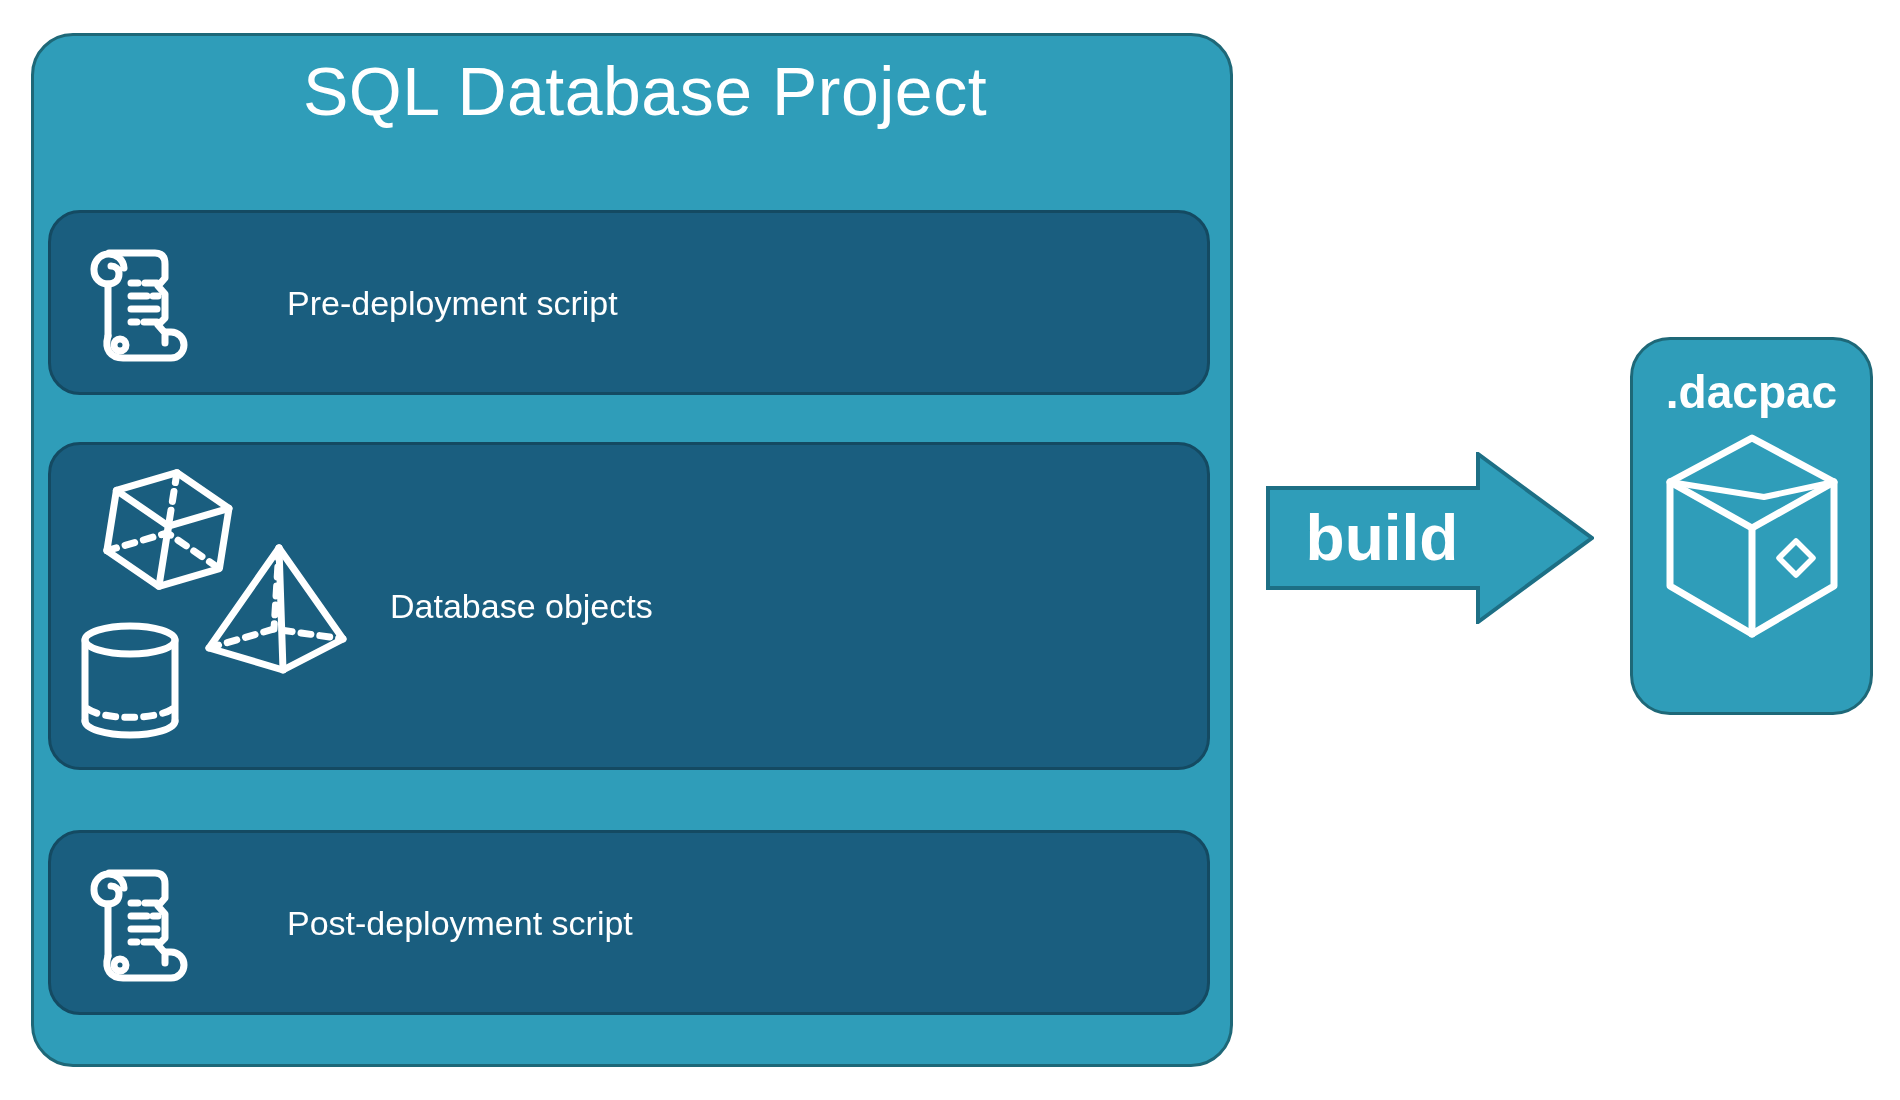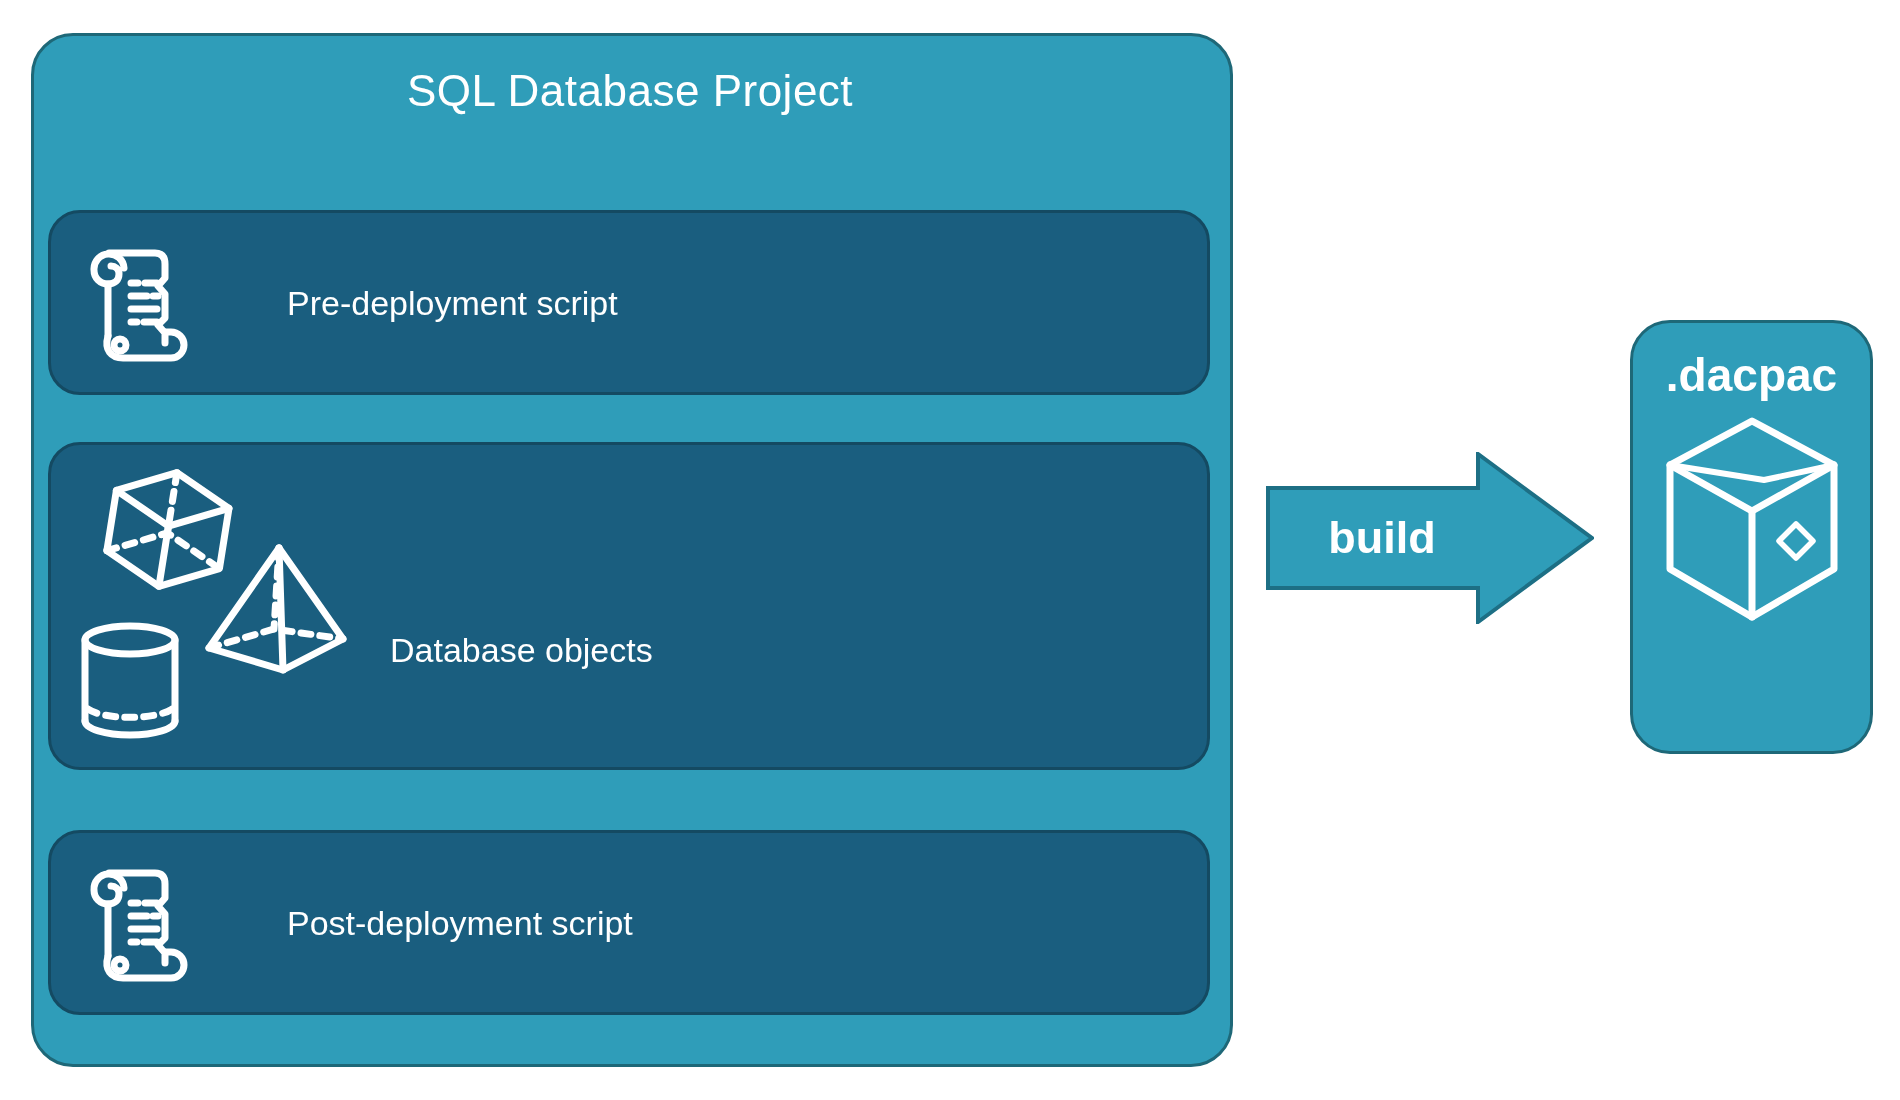--- a/index.html
+++ b/index.html
@@ -7,43 +7,43 @@
     --dark:#1A5E7F; --dark-border:#144A62; --text:#FFFFFF; --bg:#FFFFFF;
   }
   *{margin:0;padding:0;box-sizing:border-box}
   html,body{width:1900px;height:1100px;background:var(--bg);overflow:hidden;
     font-family:"Liberation Sans",sans-serif;}
   .canvas{position:relative;width:1900px;height:1100px;background:var(--bg);}
 
   .outer{position:absolute;left:31px;top:33px;width:1202px;height:1034px;
     background:var(--teal);border:3px solid var(--teal-border);border-radius:42px;}
 
-  .title{position:absolute;left:16px;top:56px;width:1202px;text-align:center;
-    color:var(--text);font-size:44px;line-height:70px;font-weight:400;letter-spacing:0.5px;padding-left:26px;}
+  .title{position:absolute;left:31px;top:56px;width:1202px;text-align:center;
+    color:var(--text);font-size:68px;line-height:70px;font-weight:400;letter-spacing:0.5px;padding-left:26px;}
 
   .ibox{position:absolute;left:48px;width:1162px;background:var(--dark);
     border:3px solid var(--dark-border);border-radius:32px;}
   #box-pre{top:210px;height:185px;}
   #box-obj{top:442px;height:328px;}
   #box-post{top:830px;height:185px;text-align:center;}
 
   .ibox .label{position:absolute;left:236px;top:50%;transform:translateY(-50%);
     color:var(--text);font-size:34px;line-height:58px;white-space:nowrap;}
-  #box-obj .label{left:339px;margin-top:44px;}
+  #box-obj .label{left:339px;}
 
   .icon{color:var(--text);}
   .scroll-wrap{position:absolute;left:28px;top:26px;width:112px;height:128px;}
   .shapes-wrap{position:absolute;left:25px;top:14px;width:300px;height:298px;}
 
   .arrow-wrap{position:absolute;left:1266px;top:452px;width:328px;height:172px;}
   .arrow-label{position:absolute;left:1276px;top:488px;width:212px;height:100px;
     display:flex;align-items:center;justify-content:center;color:var(--text);
-    font-size:45px;font-weight:700;}
+    font-size:64px;font-weight:700;}
 
-  .dacpac{position:absolute;left:1630px;top:320px;width:243px;height:434px;
+  .dacpac{position:absolute;left:1630px;top:337px;width:243px;height:378px;
     background:var(--teal);border:3px solid var(--teal-border);border-radius:40px;
     display:flex;flex-direction:column;align-items:center;padding-top:26px;}
   .dacpac .label{color:var(--text);font-size:46px;font-weight:700;line-height:52px;}
   .package-wrap{width:176px;height:208px;margin-top:16px;}
 
   svg{display:block;width:100%;height:100%;}
   svg .st{fill:none;stroke:currentColor;stroke-width:7;stroke-linecap:round;stroke-linejoin:round;}
   svg .dash{stroke-dasharray:10 9;}
 </style>
 </head>

